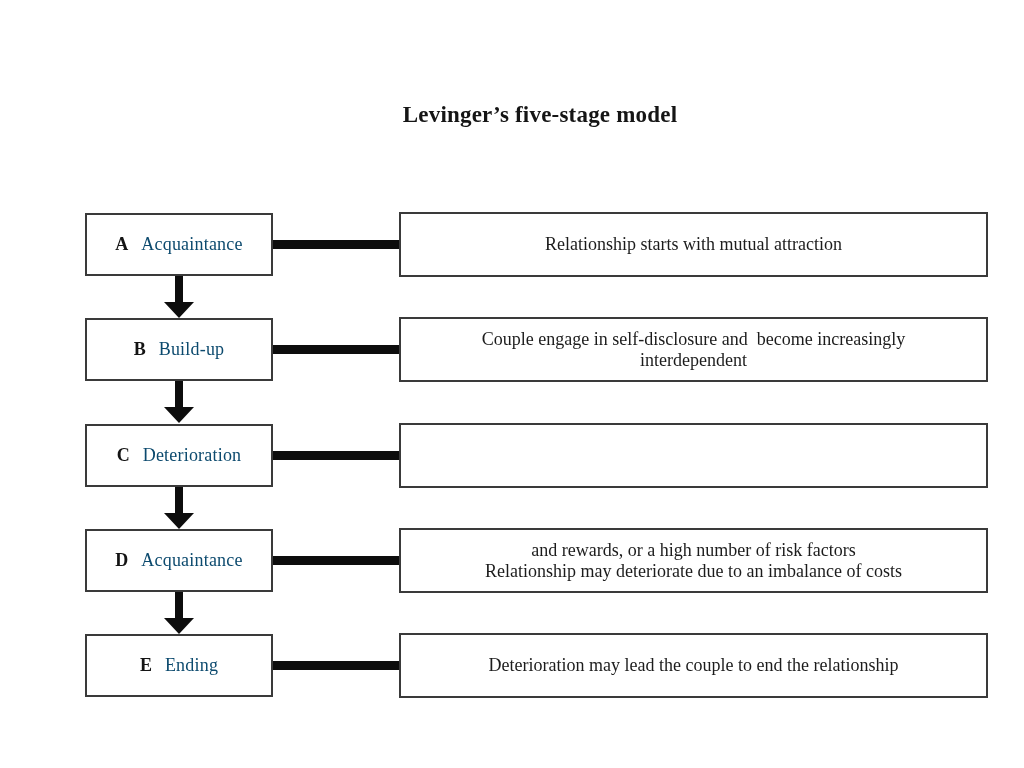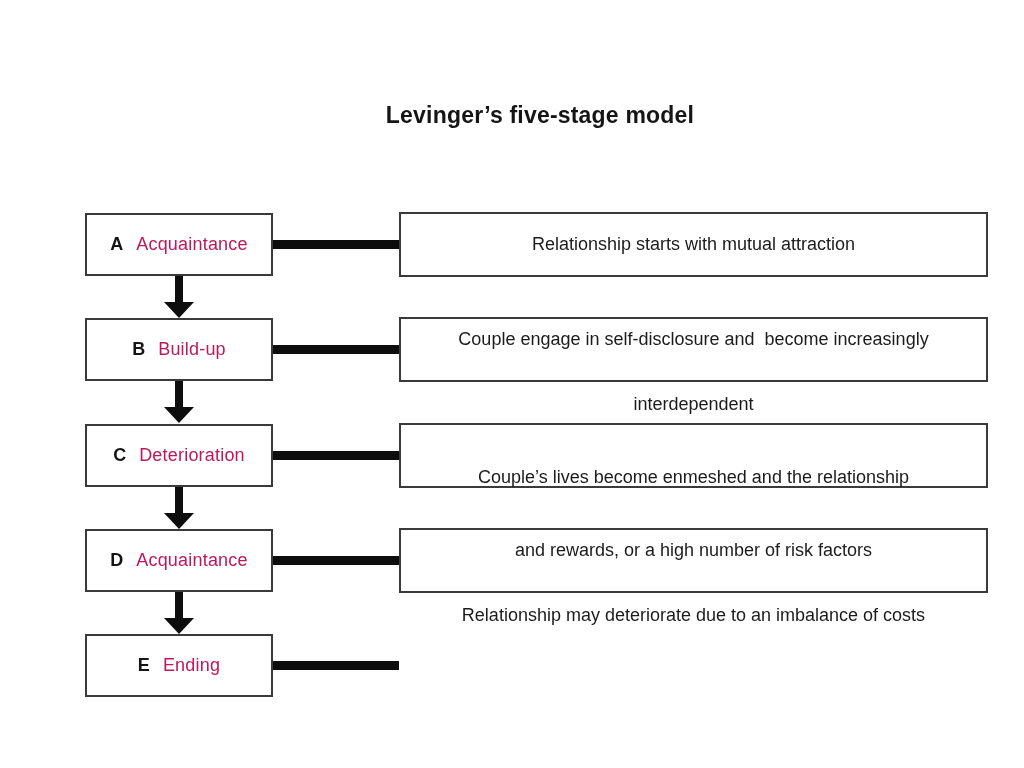--- a/index.html
+++ b/index.html
@@ -2,21 +2,21 @@
 <html><head>
 <meta charset="utf-8">
 <style>
   * { margin: 0; padding: 0; box-sizing: border-box; }
   html, body { background: #ffffff; }
   .canvas {
     position: relative;
     width: 1024px;
     height: 768px;
     background: #ffffff;
-    font-family: Liberation Sans, sans-serif;
+    font-family: Liberation Serif, serif;
     color: #1c1c1c;
     overflow: hidden;
   }
   .diagram-title {
     position: absolute;
     top: 102px;
     left: 0;
     width: 1024px;
     padding-left: 56px;
     text-align: center;
@@ -32,38 +32,38 @@
     height: 63px;
     background: #ffffff;
     border: 2px solid #3a3a3a;
     display: flex;
     align-items: center;
     justify-content: center;
     gap: 13px;
     font-size: 18px;
   }
   .stage-letter { font-weight: bold; color: #141414; }
-  .stage-name   { font-weight: normal; color: #be185d; letter-spacing: 0.2px; }
+  .stage-name   { font-weight: normal; color: #0c4a6e; letter-spacing: 0.2px; }
   .desc-box {
     position: absolute;
     left: 399px;
     width: 589px;
     height: 65px;
     background: #ffffff;
     border: 2px solid #3a3a3a;
     display: flex;
     flex-direction: column;
     align-items: center;
     justify-content: center;
     font-size: 18px;
     line-height: 21px;
     text-align: center;
     color: #1c1c1c;
   }
-  .desc-line { white-space: pre; margin-top: 44px; }
+  .desc-line { white-space: pre; }
   .h-connector {
     position: absolute;
     left: 273px;
     width: 126px;
     height: 9px;
     background: #0d0d0d;
   }
   .v-arrow {
     position: absolute;
     left: 163px;
@@ -120,21 +120,20 @@
     <div class="shaft"></div>
     <div class="head"></div>
   </div>
 
   <div class="stage-box" style="top:424px">
     <span class="stage-letter">C</span>
     <span class="stage-name">Deterioration</span>
   </div>
   <div class="h-connector" style="top:451px"></div>
   <div class="desc-box" style="top:423px">
-    <div class="desc-line">Couple’s lives become enmeshed and the relationship</div>
   </div>
   <div class="v-arrow" style="top:487px">
     <div class="shaft"></div>
     <div class="head"></div>
   </div>
 
   <div class="stage-box" style="top:529px">
     <span class="stage-letter">D</span>
     <span class="stage-name">Acquaintance</span>
   </div>
@@ -146,14 +145,18 @@
   <div class="v-arrow" style="top:592px">
     <div class="shaft"></div>
     <div class="head"></div>
   </div>
 
   <div class="stage-box" style="top:634px">
     <span class="stage-letter">E</span>
     <span class="stage-name">Ending</span>
   </div>
   <div class="h-connector" style="top:661px"></div>
+  <div class="desc-box" style="top:633px">
+    <div class="desc-line">Deterioration may lead the couple to end the relationship</div>
+    <div class="desc-line"></div>
+  </div>
 
 </div>
 
 </body></html>

